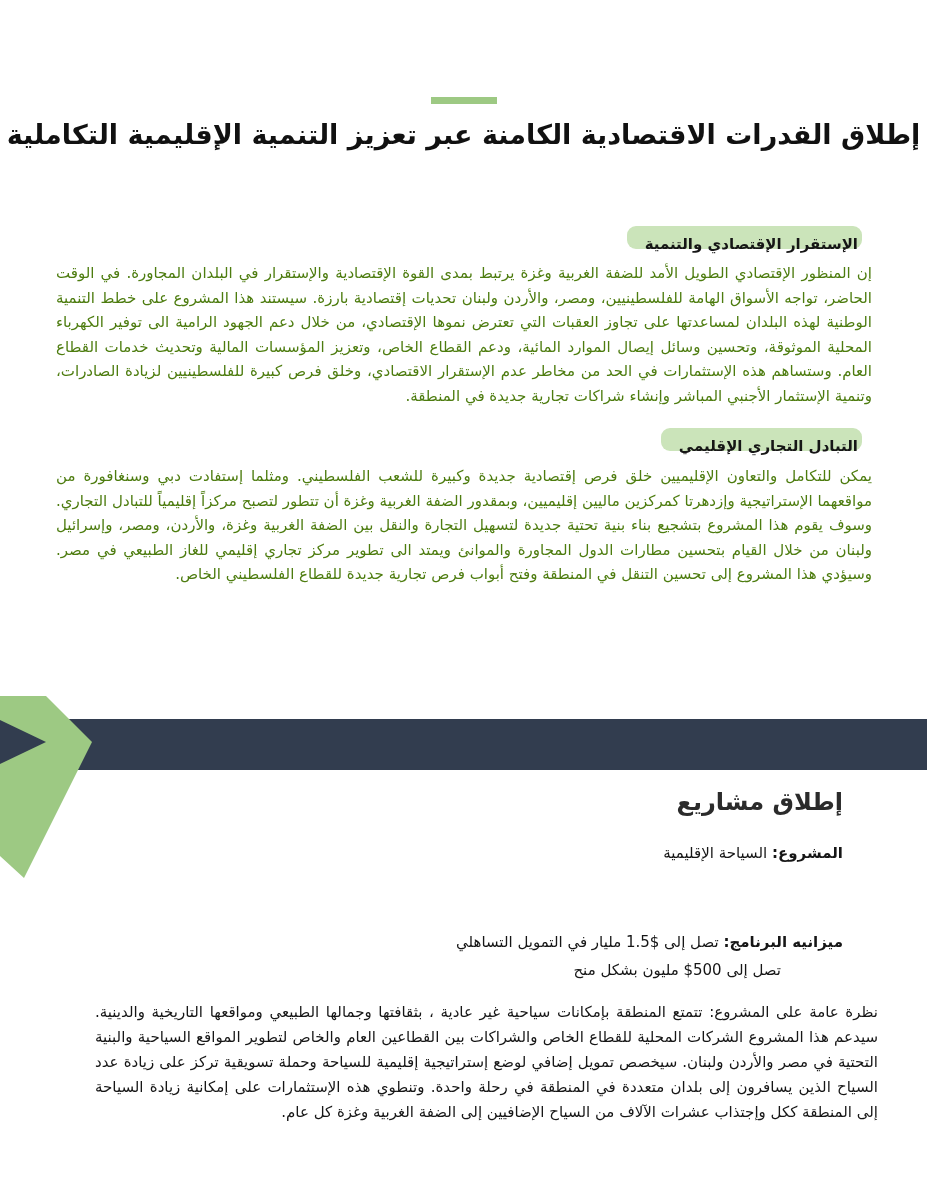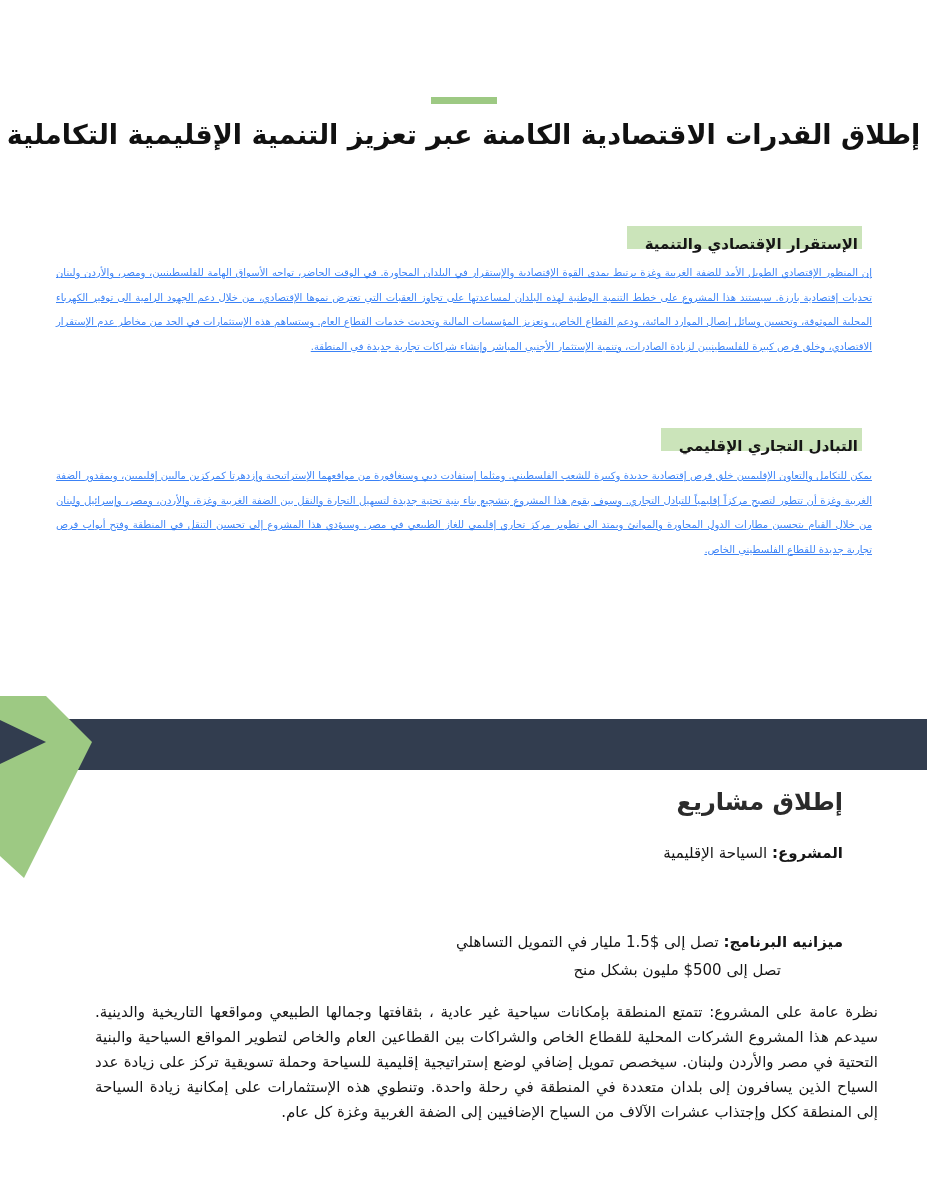--- a/index.html
+++ b/index.html
@@ -16,26 +16,26 @@
     position:absolute; top:97px; left:50%; transform:translateX(-50%);
     width:66px; height:7px; background:#9DC983;
   }
   .doc-title {
     position:absolute; top:112px; left:0; right:0;
     text-align:center;
     font-size:27px; font-weight:700; color:#111;
     line-height:46px;
   }
   .sec-head { position:absolute; right:65px; }
-  .hl { display:inline-block; background:#CBE4BA; height:23px; padding:0 4px 0 18px; }
+  .hl { display:inline-block; background:#CBE4BA; height:23px; padding:0 4px 0 18px;border-radius:9px; }
   .hl-text { position:relative; top:8px; font-weight:700; font-size:15px; white-space:nowrap; color:#161616; }
   .para {
     position:absolute; right:55px; width:816px;
-    font-size:10px; line-height:24.5px;
-    text-align:justify; direction:rtl; color:#3b82f6;text-decoration:underline;
+    font-size:15px; line-height:24.5px;
+    text-align:justify; direction:rtl; color:#4d7c0f;
   }
   .band {
     position:absolute; top:719px; left:0;
     width:927px; height:51px; background:#323D4F;
   }
   .chevron-wrap { position:absolute; top:690px; left:0; width:100px; height:200px; }
   .projects-heading {
     position:absolute; top:788px; right:84px;
     font-size:24px; font-weight:700; color:#2b2b2b;
   }

